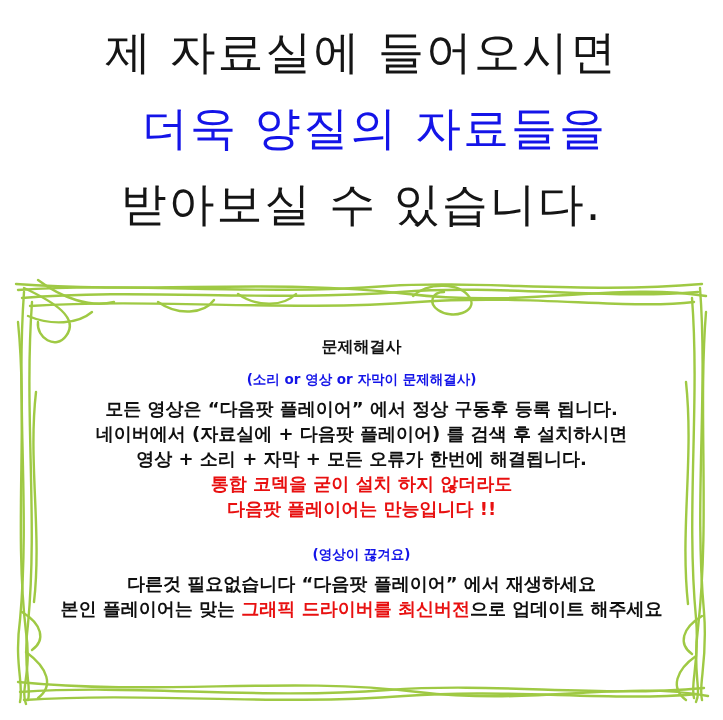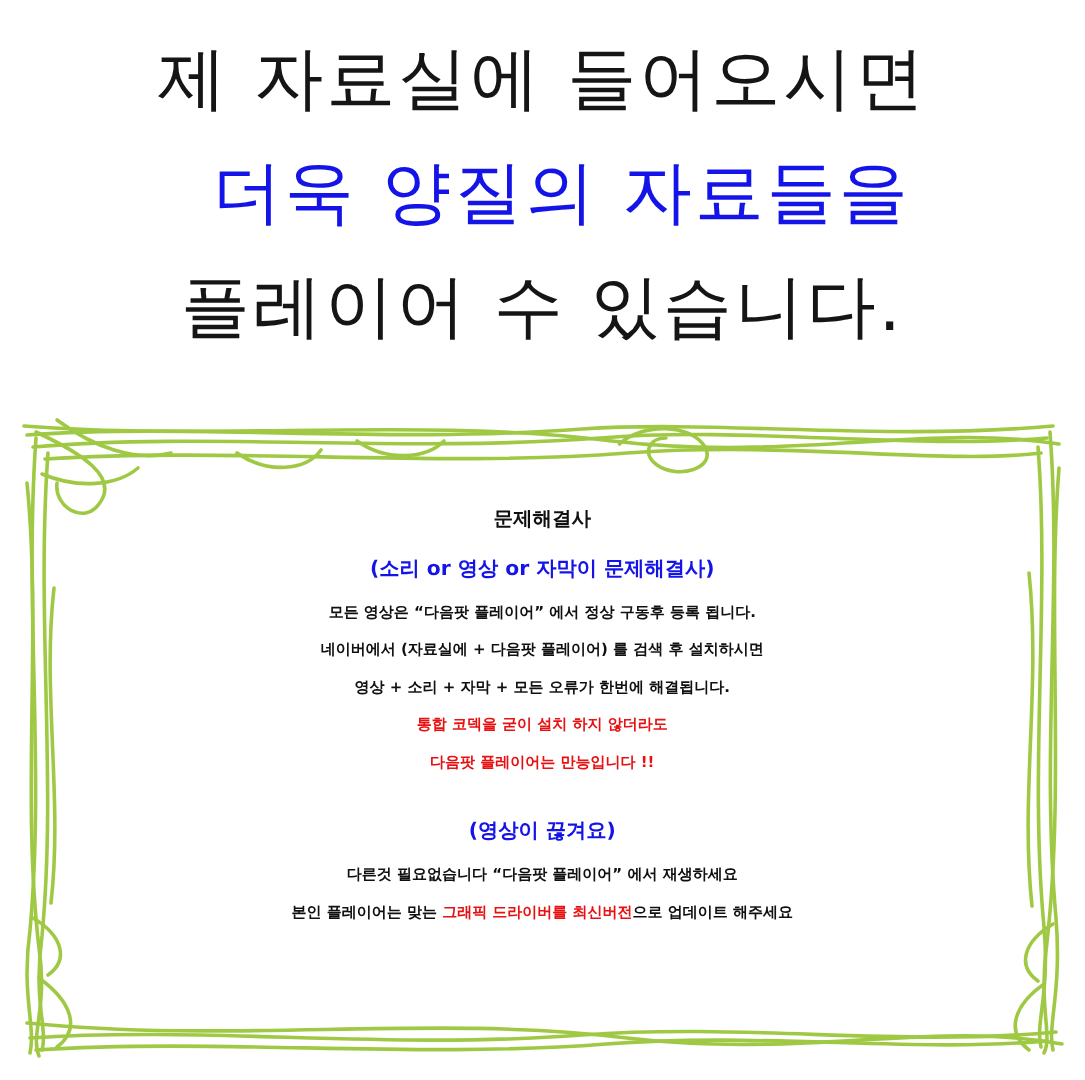--- a/index.html
+++ b/index.html
@@ -59,26 +59,26 @@
   
   .body-text {
     position: absolute;
     top: 60px;
     left: 0;
     width: 707px;
     text-align: center;
   }
   .b-line {
     font-family: "DejaVu Sans", sans-serif;
-    font-size: 10px;
+    font-size: 18px;
     line-height: 25px;
     white-space: nowrap;
   }
   .b-title {
-    font-size: 13px;
+    font-size: 16px;
     font-weight: bold;
     color: #101010;
     line-height: 30px;
   }
   .b-sub {
     color: #1414e8;
     font-weight: bold;
     font-size: 13.5px;
     line-height: 34px;
   }
@@ -95,21 +95,21 @@
   .seg-black { color: #101010; }
 </style>
 </head>
 <body>
 
 <div class="page">
 
   <div class="headline">
     <div class="headline-line l1">제 자료실에 들어오시면</div>
     <div class="headline-line l2">더욱 양질의 자료들을</div>
-    <div class="headline-line l3">플레이어 수 있습니다.</div>
+    <div class="headline-line l3">받아보실 수 있습니다.</div>
   </div>
 
   <div class="frame-wrap">
 
     <svg class="frame-svg" viewBox="0 0 707 436" preserveAspectRatio="none">
       <g fill="none" stroke="#9ac73a" stroke-width="2.4" stroke-linecap="round" stroke-linejoin="round" opacity="0.95">
 
         <path d="M10 18 C 120 10, 250 24, 380 14 C 470 8, 580 22, 694 12"></path>
         <path d="M14 26 C 130 16, 260 30, 392 20 C 492 12, 596 28, 690 20"></path>
         <path d="M8 12 C 140 22, 270 6, 400 22 C 520 36, 610 10, 698 24"></path>

